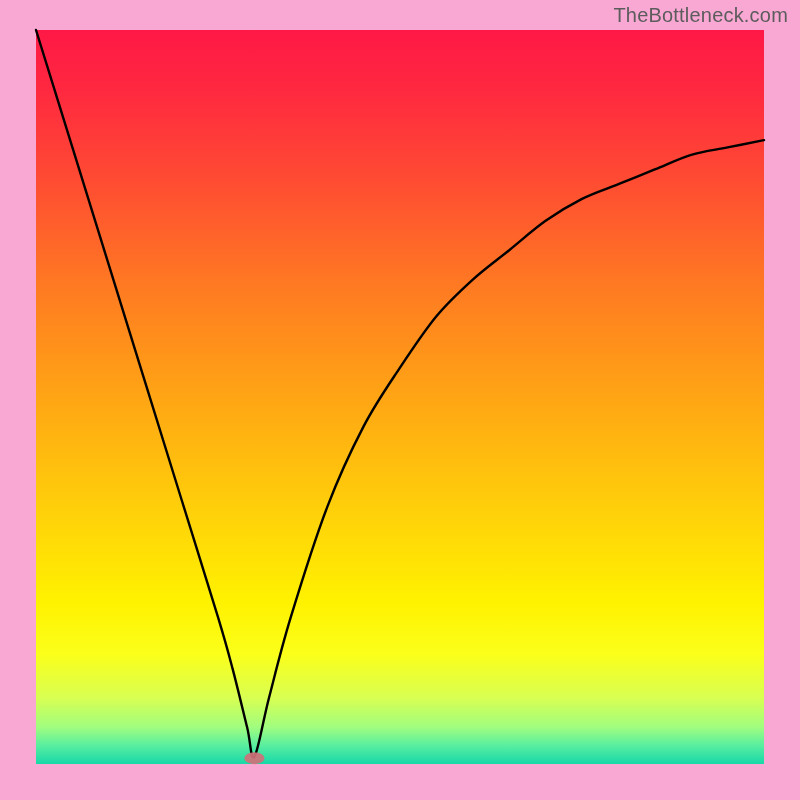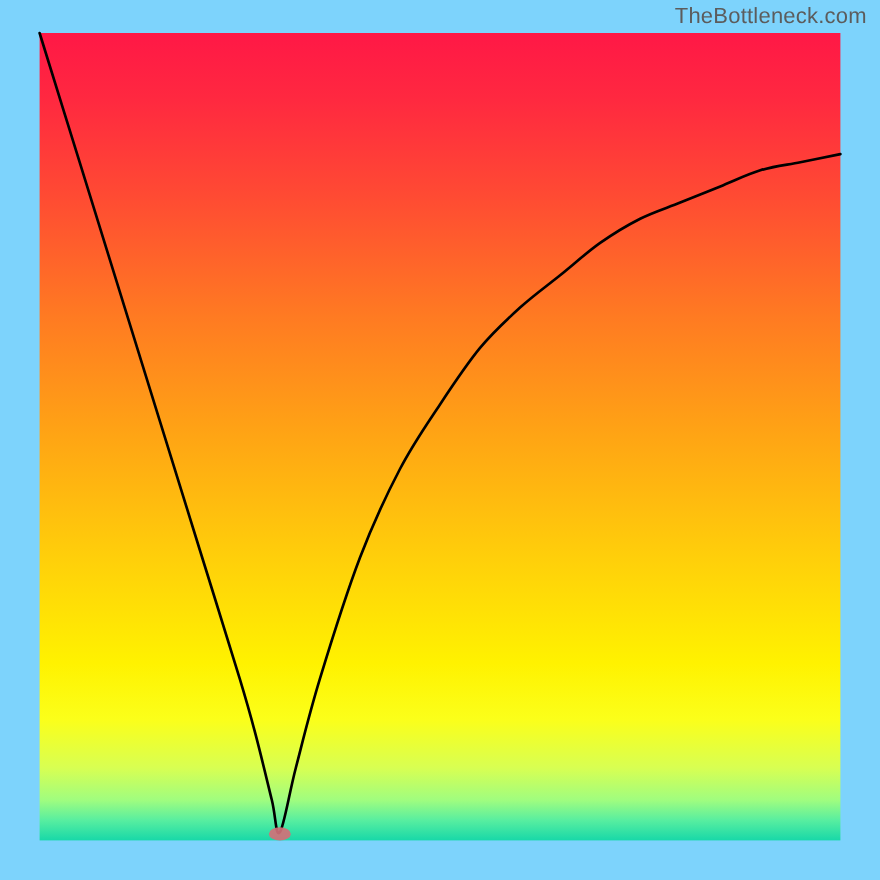--- a/index.html
+++ b/index.html
@@ -8,21 +8,21 @@
     width: 800px;
     height: 800px;
     overflow: hidden;
     background: #000;
     font-family: Arial, Helvetica, sans-serif;
   }
   .frame {
     position: relative;
     width: 800px;
     height: 800px;
-    background: #7dd3fc;
+    background: #f9a8d4;
   }
   .watermark {
     position: absolute;
     top: 4px;
     right: 12px;
     color: #5c5c5c;
     font-size: 20px;
     font-weight: 500;
     letter-spacing: 0.2px;
     user-select: none;

